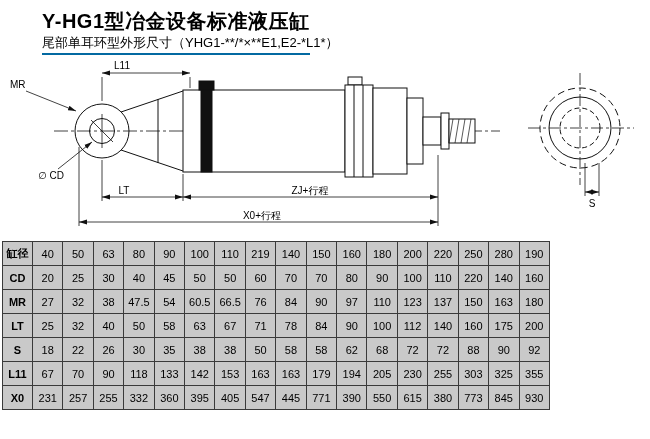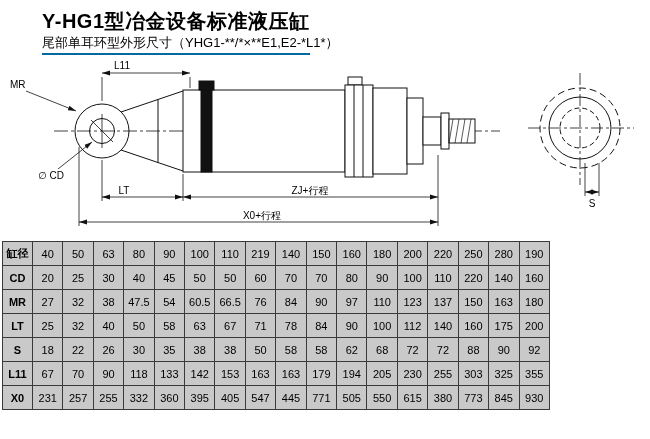--- a/index.html
+++ b/index.html
@@ -236,21 +236,21 @@
         <td>231</td>
         <td>257</td>
         <td>255</td>
         <td>332</td>
         <td>360</td>
         <td>395</td>
         <td>405</td>
         <td>547</td>
         <td>445</td>
         <td>771</td>
-        <td>505</td>
+        <td>390</td>
         <td>550</td>
         <td>615</td>
         <td>380</td>
         <td>773</td>
         <td>845</td>
         <td>930</td>
       </tr>
     </tbody>
 </table>
 

